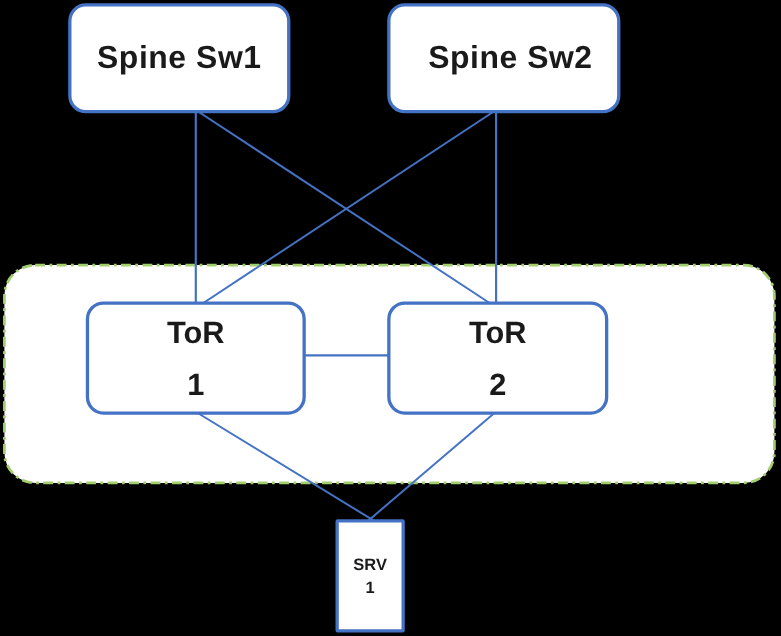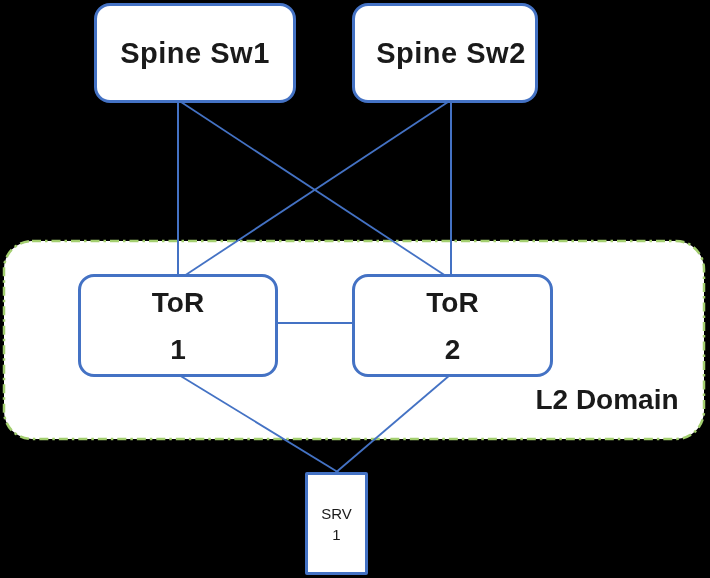--- a/index.html
+++ b/index.html
@@ -30,39 +30,39 @@
     display: flex;
     flex-direction: column;
     align-items: center;
     justify-content: center;
     color: #1A1A1A;
     text-align: center;
   }
   .node.rounded {
     border-radius: 16px;
   }
-  #node-spine1 { left: 94px;  top: 3px;   width: 202px; height: 100px; }
-  #node-spine2 { left: 352px; top: 3px;   width: 186px; height: 100px; padding-left: 12px; }
+  #node-spine1 { left: 62px;  top: 3px;   width: 202px; height: 100px; }
+  #node-spine2 { left: 352px; top: 3px;   width: 212px; height: 100px; padding-left: 12px; }
   #node-tor1   { left: 78px;  top: 274px; width: 200px; height: 103px; }
   #node-tor2   { left: 352px; top: 274px; width: 201px; height: 103px; }
   #node-srv1   { left: 305px; top: 472px; width: 63px;  height: 103px; border-radius: 2px; }
   .spine-label {
     font-size: 29px;
     font-weight: bold;
     letter-spacing: 0.5px;
   }
   .tor-line {
     font-size: 28px;
     font-weight: bold;
     line-height: 47px;
     text-align: center;
   }
   .srv-line {
     font-size: 15px;
-    font-weight: normal;
+    font-weight: bold;
     line-height: 21px;
   }
   #l2-domain-label {
     position: absolute;
     left: 517px;
     top: 384px;
     width: 180px;
     text-align: center;
     font-size: 28px;
     font-weight: bold;
@@ -103,15 +103,14 @@
   <div class="node rounded" id="node-tor2">
     <span class="tor-line">ToR</span>
     <span class="tor-line">2</span>
   </div>
 
   <div class="node" id="node-srv1">
     <span class="srv-line">SRV</span>
     <span class="srv-line">1</span>
   </div>
 
-  <div id="l2-domain-label">L2 Domain</div>
 
 </div>
 
 </body></html>

